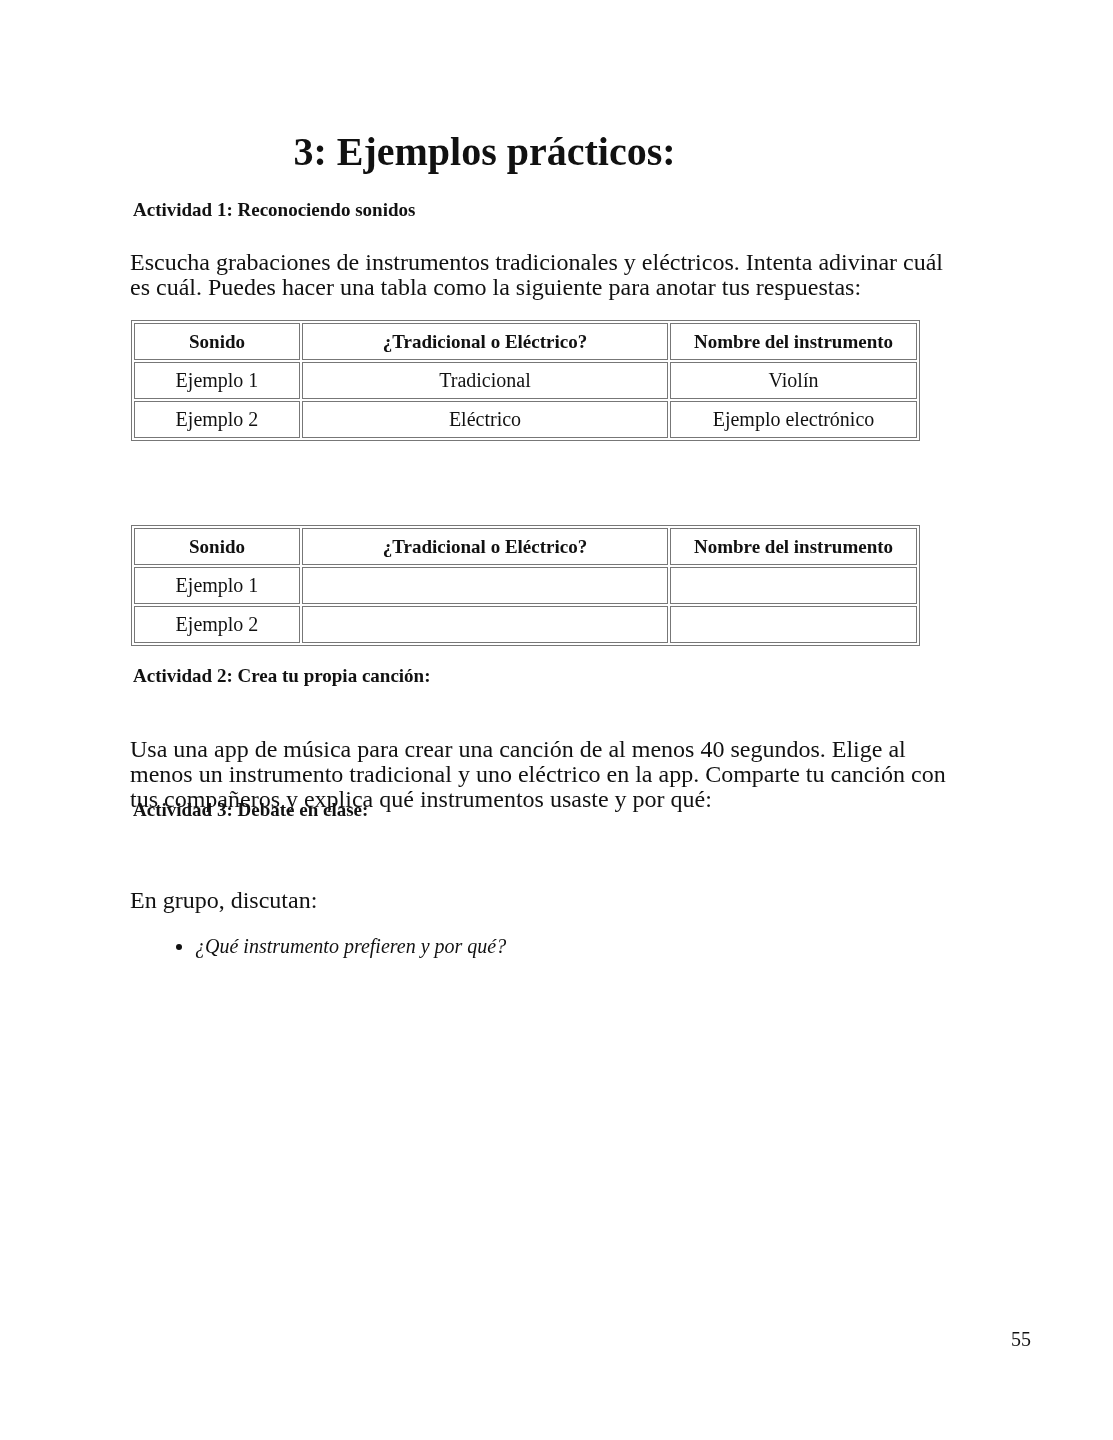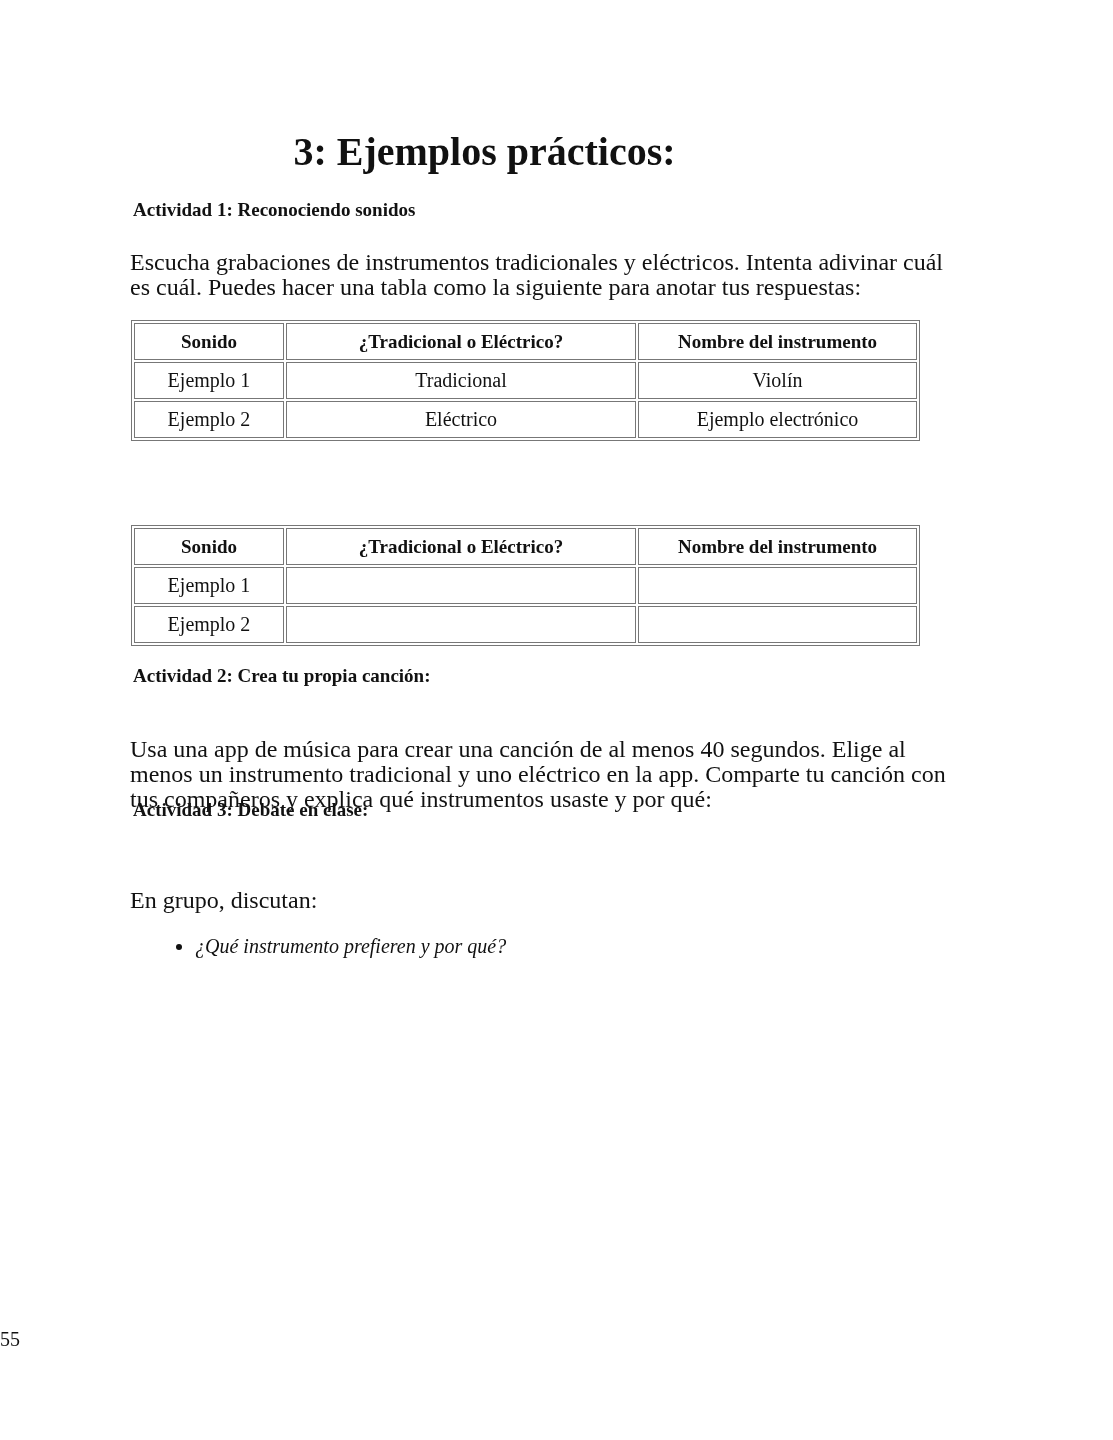--- a/index.html
+++ b/index.html
@@ -12,28 +12,28 @@
       text-align: center; font-size: 40px; font-weight: bold; margin: 0;
     }
     .h3 { position: absolute; left: 131px; font-size: 19px; font-weight: bold; margin: 2px; }
     .para { position: absolute; left: 126px; width: 830px; font-size: 24px; line-height: 25px; margin: 4px; }
     table.grid {
       position: absolute; left: 131px; width: 789px;
       border: 1px solid #777; border-collapse: separate; border-spacing: 2px;
       font-size: 20px;
     }
     table.grid td, table.grid th {
-      border: 1px solid #777; height: 35px; text-align: center; padding: 0 12px; margin-left: 20px;
+      border: 1px solid #777; height: 35px; text-align: center; padding: 0 20px; margin-left: 20px;
     }
     table.grid th { font-weight: bold; font-size: 19px; }
     .col1 { width: 124px; }
     .col2 { width: 324px; }
     ul.bullets { position: absolute; left: 131px; top: 934px; margin: 0; padding-left: 64px; font-size: 20px; }
     ul.bullets li { line-height: 25px; font-style: italic; }
-    .page-number { position: absolute; left: 0; width: 1031px; top: 1328px; text-align: left; font-size: 20px; }
+    .page-number { position: absolute; left: 0; width: 1031px; top: 1328px; text-align: right; font-size: 20px; }
   </style>
 </head>
 <body>
 
 <h1 class="page-title">3: Ejemplos prácticos:</h1>
 
 <h3 class="h3" style="top:197px;">Actividad 1: Reconociendo sonidos</h3>
 <p class="para" style="top:246px;">Escucha grabaciones de instrumentos tradicionales y eléctricos. Intenta adivinar cuál es cuál. Puedes hacer una tabla como la siguiente para anotar tus respuestas:</p>
 
 <table class="grid" style="top:320px;">

